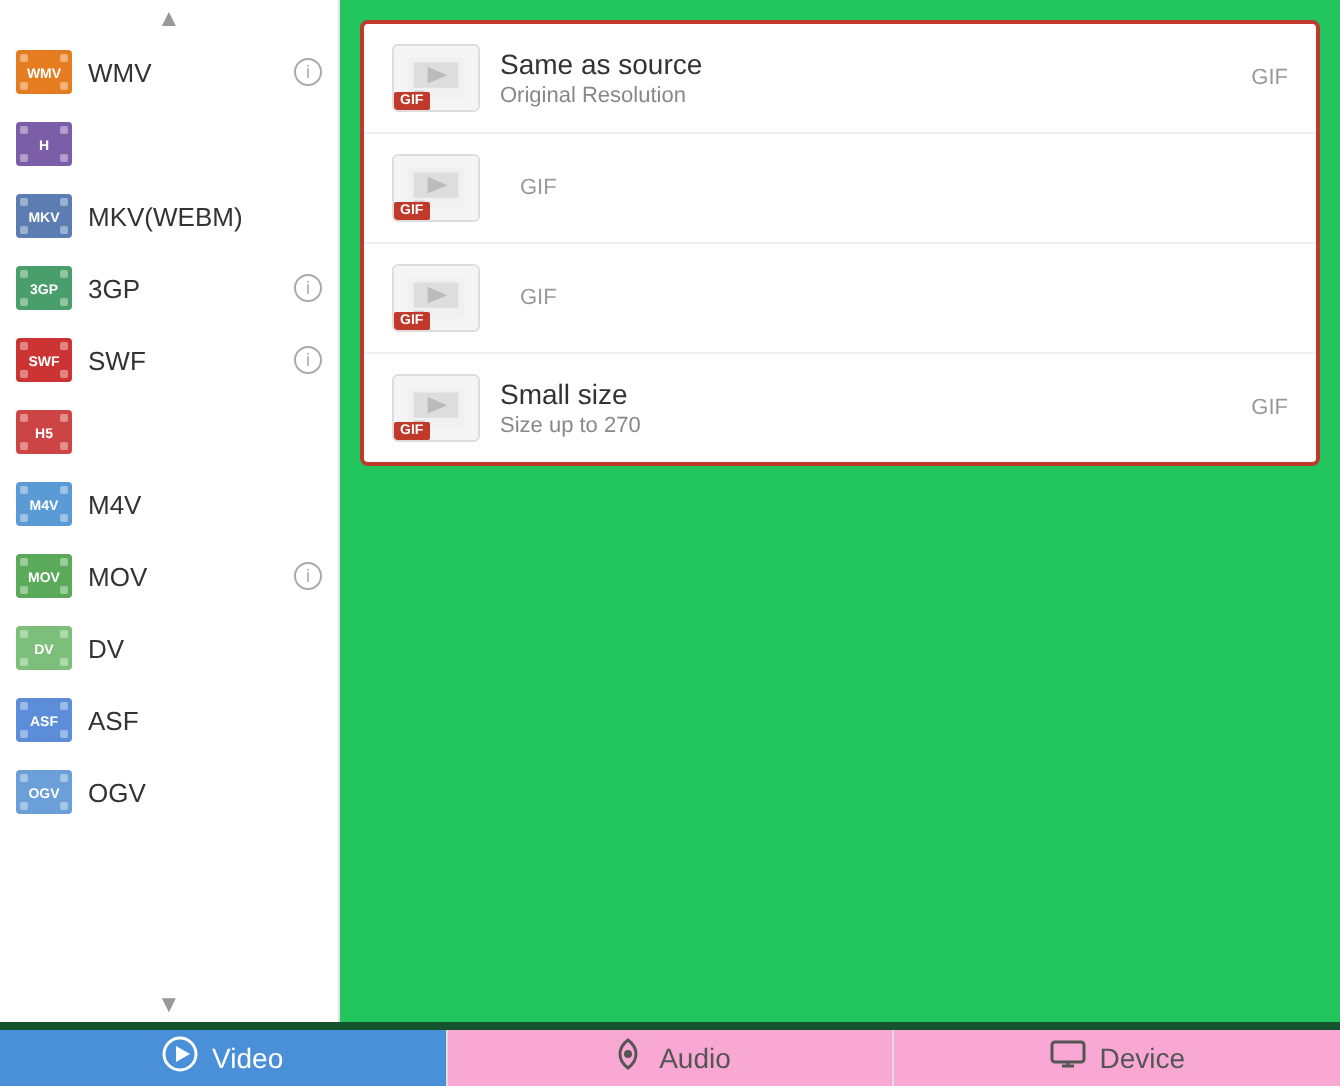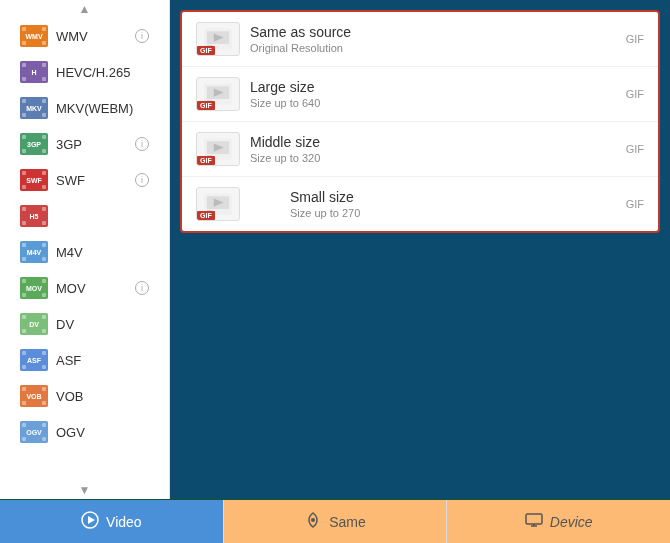--- a/index.html
+++ b/index.html
@@ -48,21 +48,21 @@
       color: #999;
       font-size: 12px;
       padding: 2px 0;
       cursor: pointer;
       user-select: none;
     }
 
     .sidebar-item {
       display: flex;
       align-items: center;
-      padding: 7px 20px;
+      padding: 7px 8px;
       cursor: pointer;
       position: relative;
       justify-content: space-between;
     }
 
     .format-icon {
       width: 28px;
       height: 22px;
       border-radius: 3px;
       display: flex;
@@ -106,21 +106,21 @@
       display: flex;
       align-items: center;
       justify-content: center;
       margin-left: 4px;
       flex-shrink: 0;
     }
 
     
     .right-panel {
       flex: 1;
-      background: #0c4a6e;
+      background: #22c55e;
       padding: 10px;
       overflow-y: auto;
     }
 
     .options-box {
       border: 2px solid #c0392b;
       border-radius: 4px;
       overflow: hidden;
     }
 
@@ -128,21 +128,20 @@
       display: flex;
       align-items: center;
       padding: 10px 14px;
       border-bottom: 1px solid #f0f0f0;
       cursor: pointer;
       background: #fff;
     }
 
     .option-row:last-child {
       border-bottom: none;
-      gap: 40px;
     }
 
     .option-thumb {
       width: 44px;
       height: 34px;
       background: #f5f5f5;
       border: 1px solid #ddd;
       border-radius: 3px;
       margin-right: 10px;
       flex-shrink: 0;
@@ -188,40 +187,39 @@
 
     .option-format {
       font-size: 11px;
       color: #999;
       margin-left: 10px;
     }
 
     
     .bottom-tabs {
       display: flex;
-      height: 44px;
-      border-top: 1px solid #14532d;
-      background: #fdba74;
+      height: 32px;
+      border-top: 4px solid #14532d;
+      background: #f9a8d4;
     }
 
     .tab-item {
       flex: 1;
       display: flex;
       align-items: center;
       justify-content: center;
       gap: 7px;
       cursor: pointer;
       font-size: 14px;
       color: #555;
       border-right: 1px solid #ddd;
     }
 
     .tab-item:last-child {
       border-right: none;
-      font-style: italic;
     }
 
     .tab-item.active {
       background: #4a90d9;
       color: #fff;
     }
 
     .tab-icon {
       font-size: 16px;
     }
@@ -252,21 +250,20 @@
           <div class="format-icon icon-hevc">
             <svg viewBox="0 0 28 22" width="28" height="22">
       <rect width="28" height="22" rx="2" fill="#7b5ea7"></rect>
       <rect x="2" y="2" width="4" height="4" rx="1" fill="rgba(255,255,255,0.4)"></rect>
       <rect x="22" y="2" width="4" height="4" rx="1" fill="rgba(255,255,255,0.4)"></rect>
       <rect x="2" y="16" width="4" height="4" rx="1" fill="rgba(255,255,255,0.4)"></rect>
       <rect x="22" y="16" width="4" height="4" rx="1" fill="rgba(255,255,255,0.4)"></rect>
       <text x="14" y="14" text-anchor="middle" font-size="7" fill="white" font-weight="bold" font-family="Arial">H</text>
     </svg>
           </div>
-          <span class="sidebar-label">HEVC/H.265</span>
         </div>
         <div class="sidebar-item">
           <div class="format-icon icon-mkv">
             <svg viewBox="0 0 28 22" width="28" height="22">
       <rect width="28" height="22" rx="2" fill="#5b7db1"></rect>
       <rect x="2" y="2" width="4" height="4" rx="1" fill="rgba(255,255,255,0.4)"></rect>
       <rect x="22" y="2" width="4" height="4" rx="1" fill="rgba(255,255,255,0.4)"></rect>
       <rect x="2" y="16" width="4" height="4" rx="1" fill="rgba(255,255,255,0.4)"></rect>
       <rect x="22" y="16" width="4" height="4" rx="1" fill="rgba(255,255,255,0.4)"></rect>
       <text x="14" y="14" text-anchor="middle" font-size="7" fill="white" font-weight="bold" font-family="Arial">MKV</text>
@@ -359,33 +356,20 @@
             <svg viewBox="0 0 28 22" width="28" height="22">
       <rect width="28" height="22" rx="2" fill="#5b8dd9"></rect>
       <rect x="2" y="2" width="4" height="4" rx="1" fill="rgba(255,255,255,0.4)"></rect>
       <rect x="22" y="2" width="4" height="4" rx="1" fill="rgba(255,255,255,0.4)"></rect>
       <rect x="2" y="16" width="4" height="4" rx="1" fill="rgba(255,255,255,0.4)"></rect>
       <rect x="22" y="16" width="4" height="4" rx="1" fill="rgba(255,255,255,0.4)"></rect>
       <text x="14" y="14" text-anchor="middle" font-size="7" fill="white" font-weight="bold" font-family="Arial">ASF</text>
     </svg>
           </div>
           <span class="sidebar-label">ASF</span>
-        </div>
-        <div class="sidebar-item">
-          <div class="format-icon icon-vob">
-            <svg viewBox="0 0 28 22" width="28" height="22">
-      <rect width="28" height="22" rx="2" fill="#e07840"></rect>
-      <rect x="2" y="2" width="4" height="4" rx="1" fill="rgba(255,255,255,0.4)"></rect>
-      <rect x="22" y="2" width="4" height="4" rx="1" fill="rgba(255,255,255,0.4)"></rect>
-      <rect x="2" y="16" width="4" height="4" rx="1" fill="rgba(255,255,255,0.4)"></rect>
-      <rect x="22" y="16" width="4" height="4" rx="1" fill="rgba(255,255,255,0.4)"></rect>
-      <text x="14" y="14" text-anchor="middle" font-size="7" fill="white" font-weight="bold" font-family="Arial">VOB</text>
-    </svg>
-          </div>
-          <span class="sidebar-label">VOB</span>
         </div>
         <div class="sidebar-item">
           <div class="format-icon icon-ogv">
             <svg viewBox="0 0 28 22" width="28" height="22">
       <rect width="28" height="22" rx="2" fill="#6a9fd8"></rect>
       <rect x="2" y="2" width="4" height="4" rx="1" fill="rgba(255,255,255,0.4)"></rect>
       <rect x="22" y="2" width="4" height="4" rx="1" fill="rgba(255,255,255,0.4)"></rect>
       <rect x="2" y="16" width="4" height="4" rx="1" fill="rgba(255,255,255,0.4)"></rect>
       <rect x="22" y="16" width="4" height="4" rx="1" fill="rgba(255,255,255,0.4)"></rect>
       <text x="14" y="14" text-anchor="middle" font-size="7" fill="white" font-weight="bold" font-family="Arial">OGV</text>
@@ -418,40 +402,32 @@
         <div class="option-row">
           <div class="option-thumb">
     <svg viewBox="0 0 40 30" width="38" height="28">
       <rect width="40" height="30" fill="#f0f0f0" rx="2"></rect>
       <rect x="4" y="4" width="32" height="18" rx="1" fill="#ddd"></rect>
       <polygon points="14,7 14,19 28,13" fill="#bbb"></polygon>
       <rect x="4" y="24" width="8" height="2" rx="1" fill="#ccc"></rect>
     </svg>
     <div class="gif-badge">GIF</div>
   </div>
-          <div class="option-info">
-            <div class="option-name">Large size</div>
-            <div class="option-desc">Size up to 640</div>
-          </div>
           <div class="option-format">GIF</div>
         </div>
         <div class="option-row">
           <div class="option-thumb">
     <svg viewBox="0 0 40 30" width="38" height="28">
       <rect width="40" height="30" fill="#f0f0f0" rx="2"></rect>
       <rect x="4" y="4" width="32" height="18" rx="1" fill="#ddd"></rect>
       <polygon points="14,7 14,19 28,13" fill="#bbb"></polygon>
       <rect x="4" y="24" width="8" height="2" rx="1" fill="#ccc"></rect>
     </svg>
     <div class="gif-badge">GIF</div>
   </div>
-          <div class="option-info">
-            <div class="option-name">Middle size</div>
-            <div class="option-desc">Size up to 320</div>
-          </div>
           <div class="option-format">GIF</div>
         </div>
         <div class="option-row">
           <div class="option-thumb">
     <svg viewBox="0 0 40 30" width="38" height="28">
       <rect width="40" height="30" fill="#f0f0f0" rx="2"></rect>
       <rect x="4" y="4" width="32" height="18" rx="1" fill="#ddd"></rect>
       <polygon points="14,7 14,19 28,13" fill="#bbb"></polygon>
       <rect x="4" y="24" width="8" height="2" rx="1" fill="#ccc"></rect>
     </svg>
@@ -474,21 +450,21 @@
           <circle cx="9" cy="9" r="8" fill="none" stroke="currentColor" stroke-width="1.5"></circle>
           <polygon points="7,5 7,13 14,9" fill="currentColor"></polygon>
         </svg></span>
       <span>Video</span>
     </div>
     <div class="tab-item">
       <span class="tab-icon"><svg width="18" height="18" viewBox="0 0 18 18">
           <path d="M9 2 Q13 5 13 9 Q13 13 9 16 Q5 13 5 9 Q5 5 9 2Z" fill="none" stroke="currentColor" stroke-width="1.5"></path>
           <circle cx="9" cy="9" r="2" fill="currentColor"></circle>
         </svg></span>
-      <span>Same</span>
+      <span>Audio</span>
     </div>
     <div class="tab-item">
       <span class="tab-icon"><svg width="18" height="18" viewBox="0 0 18 18">
           <rect x="1" y="3" width="16" height="10" rx="1.5" fill="none" stroke="currentColor" stroke-width="1.5"></rect>
           <line x1="6" y1="15" x2="12" y2="15" stroke="currentColor" stroke-width="1.5"></line>
           <line x1="9" y1="13" x2="9" y2="15" stroke="currentColor" stroke-width="1.5"></line>
         </svg></span>
       <span>Device</span>
     </div>
   </div>

